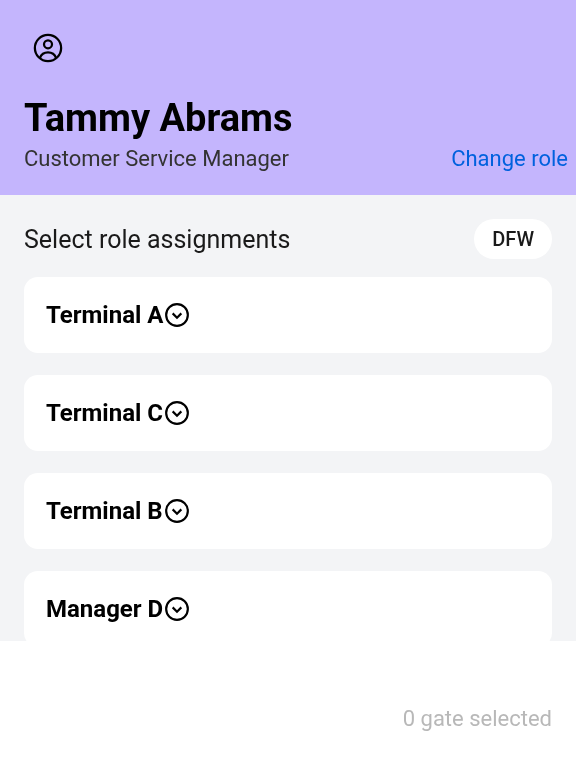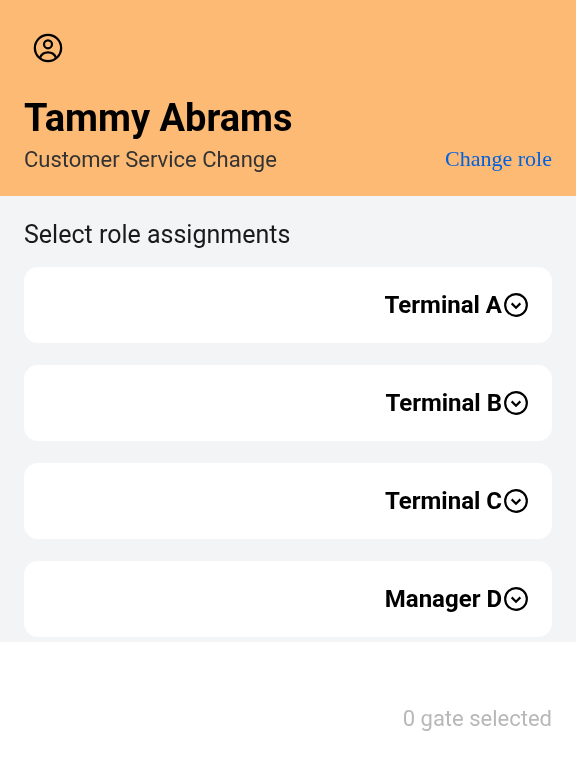--- a/index.html
+++ b/index.html
@@ -5,22 +5,22 @@
     * { margin: 0; padding: 0; box-sizing: border-box; }
     body {
       width: 576px;
       height: 768px;
       font-family: -apple-system, BlinkMacSystemFont, 'Segoe UI', Roboto, Helvetica, Arial, sans-serif;
       background: #fff;
       overflow: hidden;
       position: relative;
     }
     .header {
-      background: #fdba74;
-      padding: 32px 24px 24px 24px;
+      background: #c4b5fd;
+      padding: 32px 8px 24px 24px;
     }
     .avatar-icon {
       width: 32px;
       height: 32px;
       display: flex;
       align-items: center;
       justify-content: center;
       margin-bottom: 32px;
       margin-left: 8px;
     }
@@ -41,21 +41,20 @@
     }
     .role-label {
       font-size: 22px;
       color: #333;
       font-weight: 400;
     }
     .change-role {
       font-size: 22px;
       color: #0061de;
       font-weight: 400;
-      font-family: Liberation Serif, serif;
     }
     .assignments-section {
       background: #f3f4f6;
       padding: 0;
       height: calc(100% - 222px - 100px);
       overflow: hidden;
     }
     .section-header {
       display: flex;
       justify-content: space-between;
@@ -77,21 +76,21 @@
     }
     .terminal-list {
       padding: 0 24px;
     }
     .terminal-item {
       background: #fff;
       border-radius: 14px;
       padding: 24px 22px;
       margin-bottom: 22px;
       display: flex;
-      justify-content: flex-end;
+      justify-content: flex-start;
       align-items: center;
     }
     .terminal-label {
       font-size: 24px;
       font-weight: 700;
       color: #000;
     }
     .expand-icon {
       width: 28px;
       height: 28px;
@@ -133,51 +132,52 @@
   <div class="avatar-icon">
     <svg width="30" height="30" viewBox="0 0 24 24" fill="none" stroke="#000" stroke-width="1.8">
       <circle cx="12" cy="12" r="10.5"></circle>
       <circle cx="12" cy="9" r="3.2"></circle>
       <path d="M5.5 20c1.2-3.2 4-4.5 6.5-4.5s5.3 1.3 6.5 4.5"></path>
     </svg>
   </div>
   <div class="name-row">
     <div class="user-name">Tammy Abrams</div>
     <div class="role-row">
-      <div class="role-label">Customer Service Change</div>
+      <div class="role-label">Customer Service Manager</div>
       <div class="change-role">Change role</div>
     </div>
   </div>
 </div>
 
 <div class="assignments-section">
   <div class="section-header">
     <div class="section-title">Select role assignments</div>
+    <div class="location-chip">DFW</div>
   </div>
   <div class="terminal-list">
     <div class="terminal-item">
       <div class="terminal-label">Terminal A</div>
       <div class="expand-icon">
         <svg width="26" height="26" viewBox="0 0 24 24" fill="none" stroke="#000" stroke-width="2">
           <circle cx="12" cy="12" r="10"></circle>
           <path d="M8 10.5l4 4 4-4"></path>
         </svg>
       </div>
     </div>
     <div class="terminal-item">
-      <div class="terminal-label">Terminal B</div>
+      <div class="terminal-label">Terminal C</div>
       <div class="expand-icon">
         <svg width="26" height="26" viewBox="0 0 24 24" fill="none" stroke="#000" stroke-width="2">
           <circle cx="12" cy="12" r="10"></circle>
           <path d="M8 10.5l4 4 4-4"></path>
         </svg>
       </div>
     </div>
     <div class="terminal-item">
-      <div class="terminal-label">Terminal C</div>
+      <div class="terminal-label">Terminal B</div>
       <div class="expand-icon">
         <svg width="26" height="26" viewBox="0 0 24 24" fill="none" stroke="#000" stroke-width="2">
           <circle cx="12" cy="12" r="10"></circle>
           <path d="M8 10.5l4 4 4-4"></path>
         </svg>
       </div>
     </div>
     <div class="terminal-item">
       <div class="terminal-label">Manager D</div>
       <div class="expand-icon">

